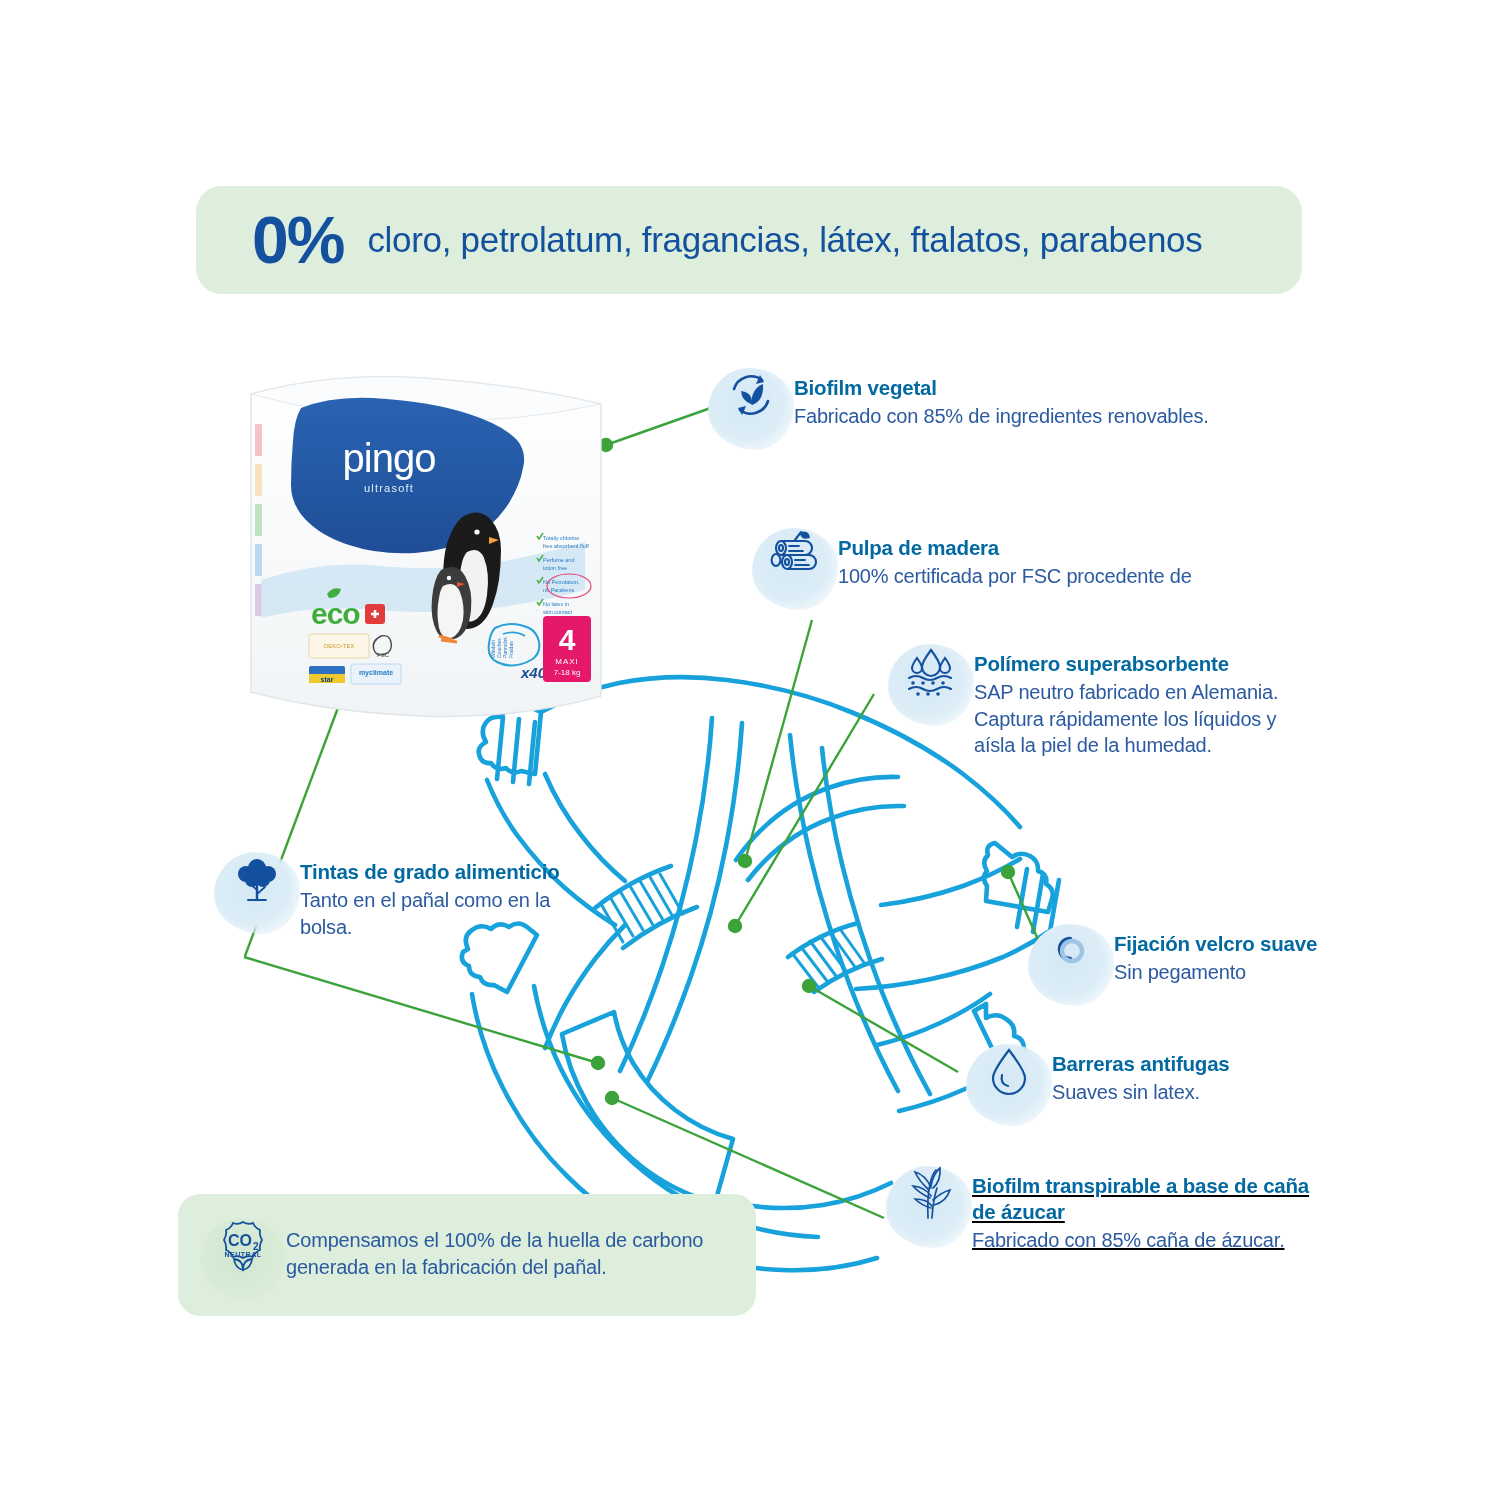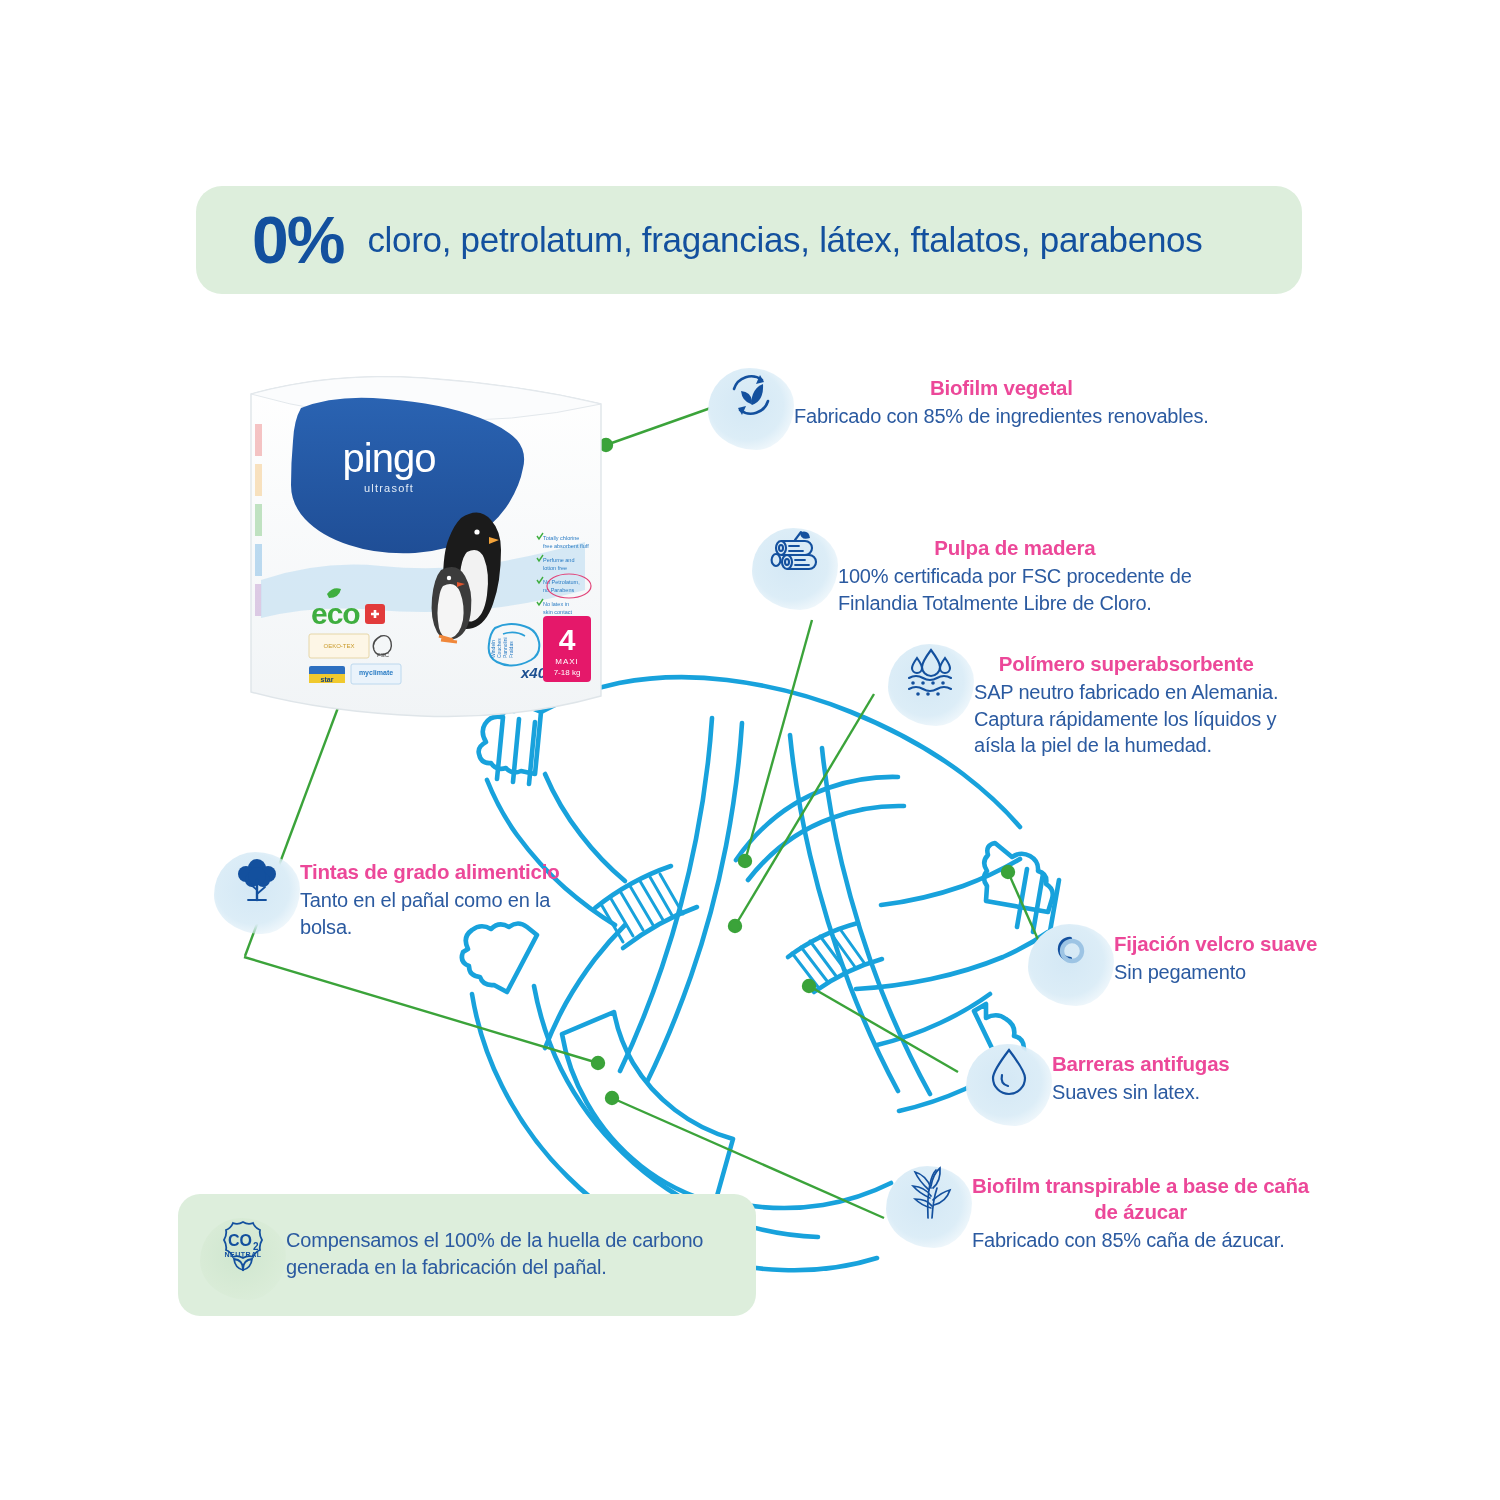--- a/index.html
+++ b/index.html
@@ -53,24 +53,23 @@
     border-radius: 48% 52% 44% 56% / 52% 45% 55% 48%;
   }
   .blob.greenbg .bg {
     background: radial-gradient(ellipse at 45% 45%, #cfe6cf 0%, #d8ebd6 55%, rgba(216,235,214,0.3) 80%, rgba(216,235,214,0) 100%);
   }
   .blob svg { position: relative; z-index: 2; }
 
   .ctext { padding-top: 7px; }
   .ctitle {
     font-size: 20.5px; font-weight: 700;
-    color: #ec4899;
+    color: #0369a1;
     line-height: 1.28;
     letter-spacing: -0.2px;
-    text-align: center;
   }
   .cbody {
     font-size: 20px; font-weight: 400;
     color: #2b5aa0;
     line-height: 1.33;
     letter-spacing: -0.2px;
     margin-top: 2px;
   }
 
   
@@ -321,21 +320,20 @@
         <path d="M22 18 h10 M22 23 h14 M28 32 h10 M28 37 h14" stroke-width="1.8" stroke-linecap="round"></path>
         <ellipse cx="14" cy="20" rx="2" ry="3"></ellipse>
           <ellipse cx="20" cy="34" rx="2" ry="3"></ellipse>
         <path d="M28 12 l6 -8" stroke-linecap="round"></path>
         <path d="M34 4 q8 -2 9 6 q-9 3 -10 -5 z" fill="#13509e" stroke="none"></path>
       </svg>
     </span>
     <span class="ctext">
       <span class="ctitle" style="display:block">Pulpa de madera</span>
       <span class="cbody" style="display:block">100% certificada por FSC procedente de</span>
-      <span class="cbody" style="display:block;margin-top:0">Finlandia Totalmente Libre de Cloro.</span>
     </span>
   </div>
 
   <div class="callout" style="left:888px; top:644px; width:440px;">
     <span class="blob">
       <span class="bg"></span>
       <svg width="58" height="54" viewBox="0 0 58 54" fill="none" stroke="#13509e" stroke-width="2.1">
         <path d="M29 6 q9 12 9 17 a9 9 0 0 1 -18 0 q0 -5 9 -17 z"></path>
         <path d="M15 14 q5 7 5 10 a5 5 0 0 1 -10 0 q0 -3 5 -10 z"></path>
         <path d="M43 14 q5 7 5 10 a5 5 0 0 1 -10 0 q0 -3 5 -10 z"></path>
@@ -405,21 +403,21 @@
         <path d="M24 6 q16 21 16 28 a16 16 0 0 1 -32 0 q0 -7 16 -28 z"></path>
         <path d="M17 31 q-2 9 6 11" stroke-linecap="round"></path>
       </svg>
     </span>
     <span class="ctext">
       <span class="ctitle" style="display:block">Barreras antifugas</span>
       <span class="cbody" style="display:block">Suaves sin latex.</span>
     </span>
   </div>
 
-  <div class="callout" style="left:886px; top:1166px; width:450px;">
+  <div class="callout" style="left:886px; top:1166px; width:450px;text-decoration:underline;">
     <span class="blob">
       <span class="bg"></span>
       <svg width="54" height="56" viewBox="0 0 54 56" fill="none" stroke="#13509e" stroke-width="1.7" stroke-linecap="round">
         <path d="M26 52 q-1 -20 2 -34 q2 -10 6 -14"></path>
         <path d="M30 52 q1 -18 5 -30"></path>
         <path d="M27 24 q-10 -9 -14 -18 q11 3 16 16"></path>
         <path d="M28 32 q-11 -5 -17 -12 q12 1 18 10"></path>
         <path d="M29 20 q2 -12 9 -18 q1 13 -7 20"></path>
         <path d="M31 34 q9 -8 17 -10 q-4 12 -16 15"></path>
         <path d="M29 42 q-10 -3 -16 -9 q12 0 17 7"></path>

